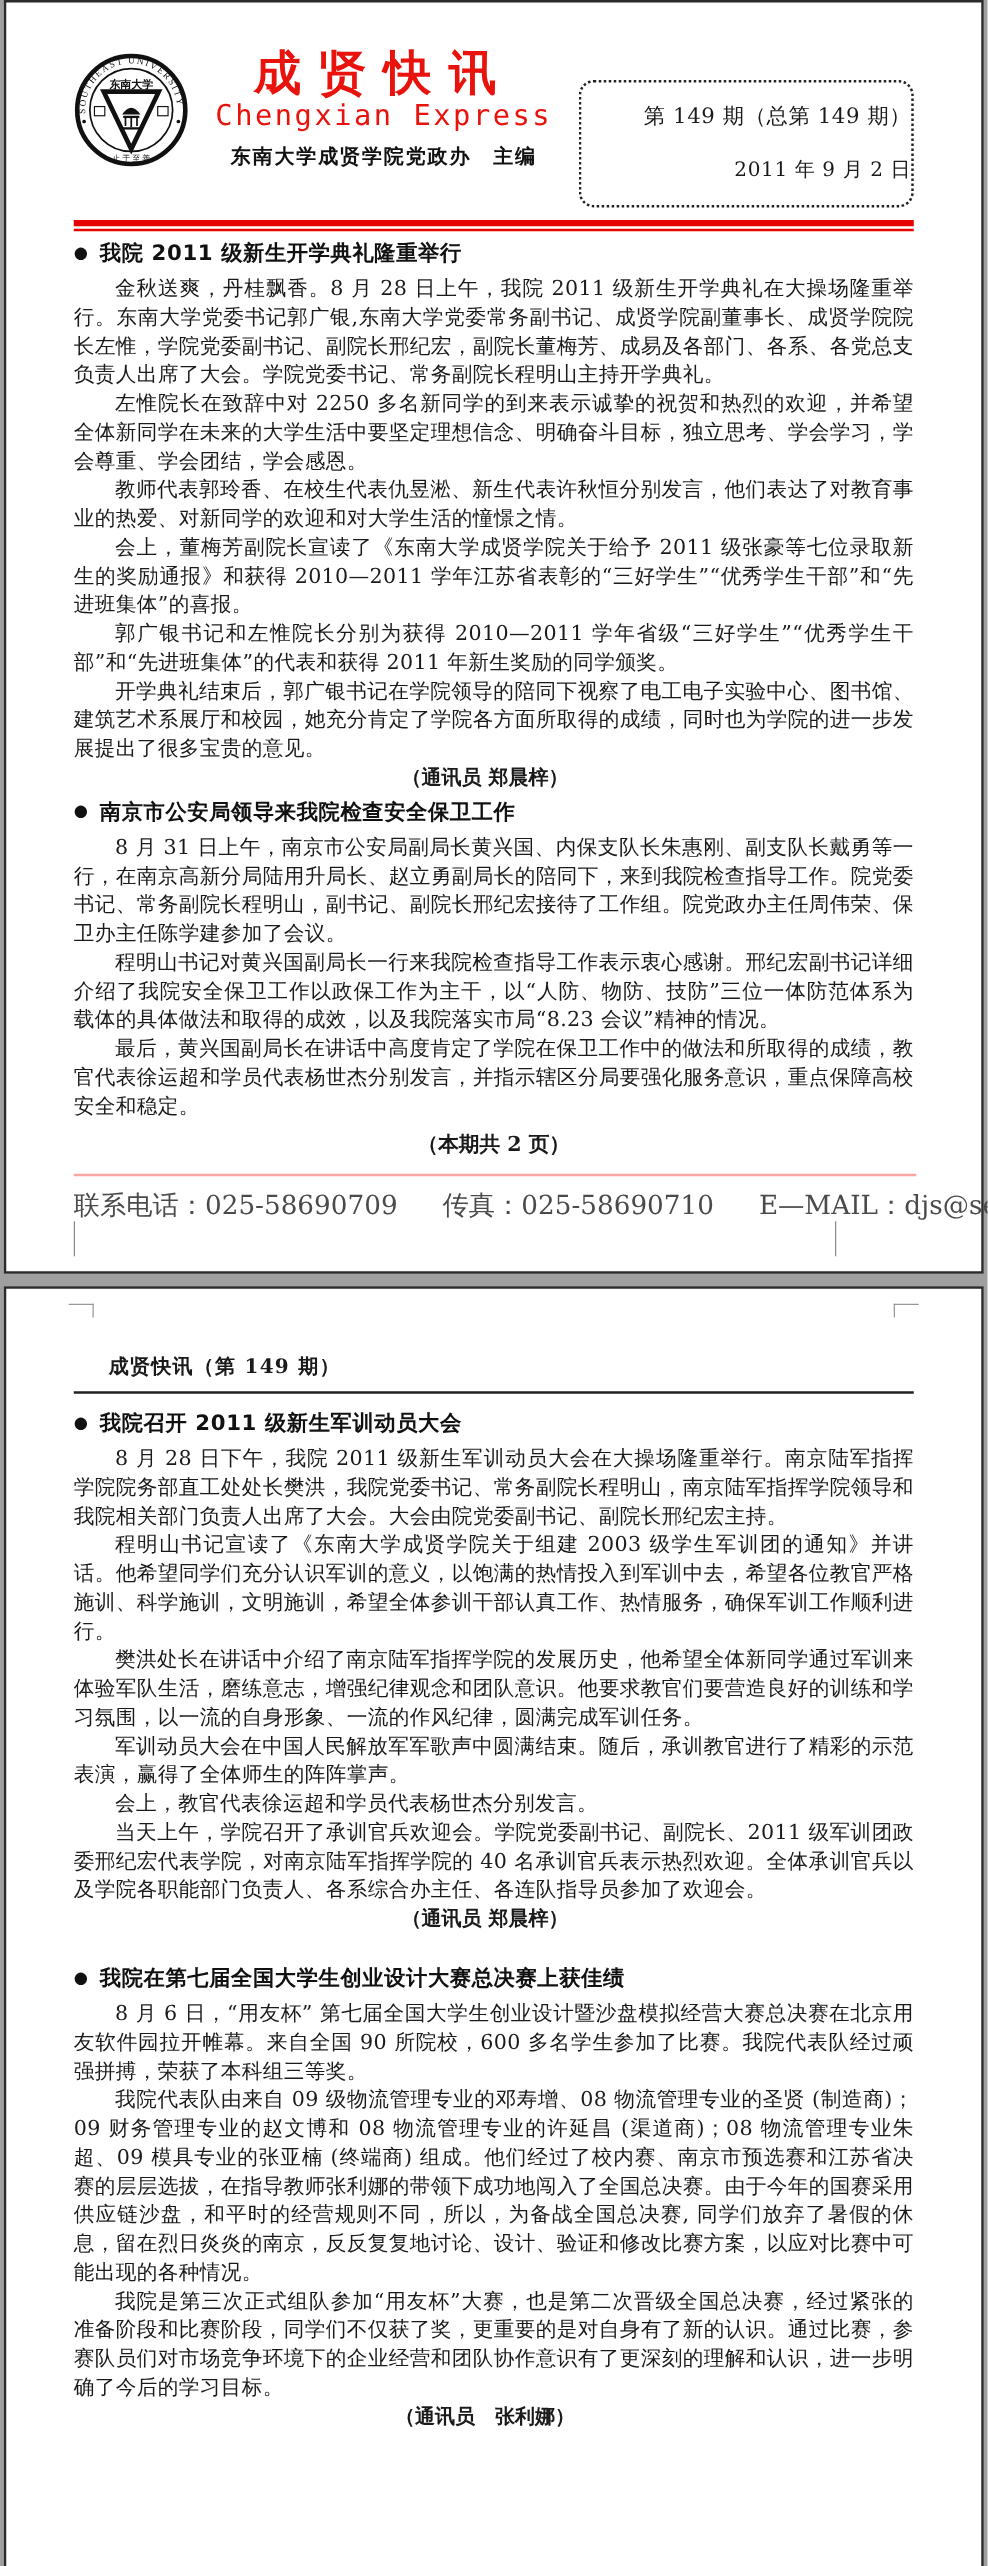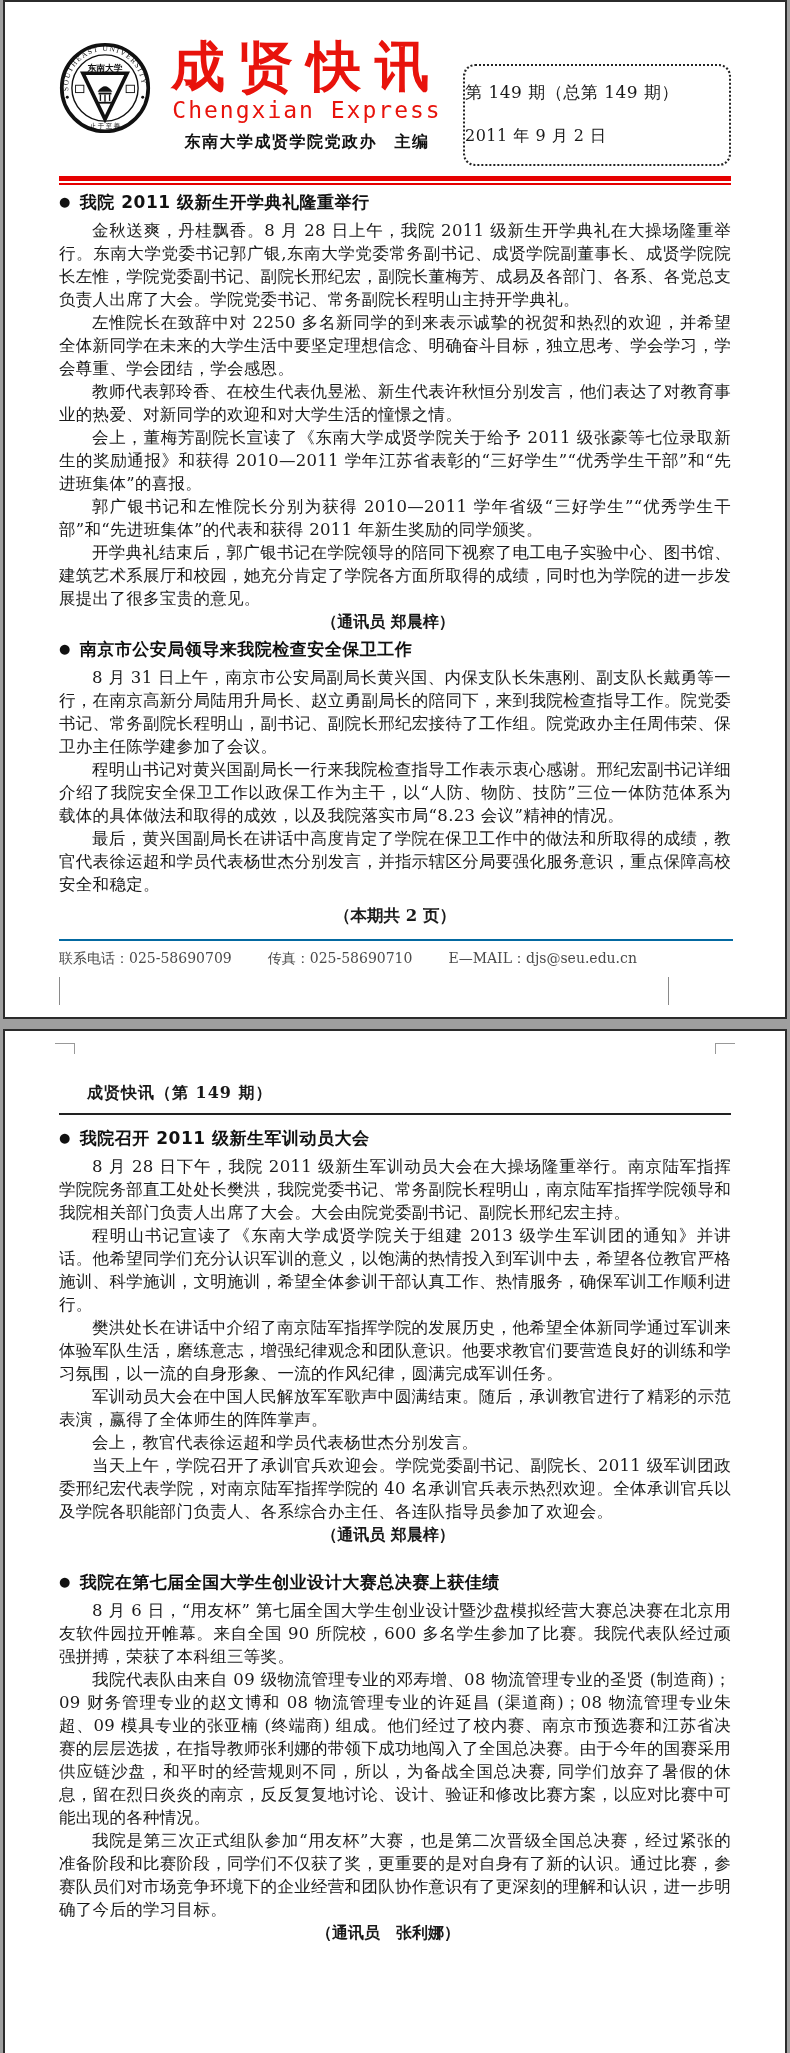--- a/index.html
+++ b/index.html
@@ -13,34 +13,34 @@
     border:2px solid #2b2b2b;position:relative;
   }
   .page-1{height:1019px;}
   .page-2{height:1224px;margin-top:10px;}
   .content{padding:0 54px;}
   
   .masthead{display:flex;align-items:flex-start;padding-top:36px;height:168px;}
   .logo{width:92px;height:92px;flex:0 0 92px;margin-top:4px;}
   .mast-center{flex:1;text-align:center;padding:0 6px;}
   .mast-title{
-    font-size:54px;line-height:1.05;font-weight:bold;letter-spacing:14px;
+    font-size:38px;line-height:1.05;font-weight:bold;letter-spacing:14px;
     color:#e8130c;white-space:nowrap;
   }
   .mast-sub{
     font-family:"DejaVu Sans Mono","Liberation Mono",monospace;
     font-size:23px;color:#e8130c;letter-spacing:2px;margin-top:2px;
   }
   .mast-pub{
     font-family:"DejaVu Sans","Liberation Sans",sans-serif;
     font-size:16px;font-weight:bold;color:#111;margin-top:9px;letter-spacing:1.5px;
   }
   .issue-box{
     flex:0 0 268px;height:102px;margin-top:26px;
-    border:2px dotted #222;border-radius:12px;text-align:left;padding-top:15px;
+    border:2px dotted #222;border-radius:12px;text-align:right;padding-top:15px;
   }
   .issue-no{font-size:17px;letter-spacing:.5px;}
   .issue-date{font-size:16px;margin-top:22px;letter-spacing:.5px;}
   .red-rule{margin-top:6px;border-top:5px solid #e60000;border-bottom:2px solid #e60000;height:9px;}
   
   h2.art-title{
     font-family:"DejaVu Sans","Liberation Sans",sans-serif;
     font-size:17px;font-weight:bold;color:#111;margin:6px 0 5px;letter-spacing:.5px;
   }
   h2.art-title .bullet{font-size:13px;margin-right:9px;vertical-align:2px;}
@@ -49,23 +49,23 @@
     text-align:justify;letter-spacing:.3px;
   }
   .byline{
     text-align:center;font-weight:bold;font-size:16px;line-height:20px;
     padding-right:14px;margin:2px 0 0;
   }
   .page-note{text-align:center;font-weight:bold;font-size:16.5px;margin-top:9px;}
   
   .pg-footer{
     position:absolute;left:54px;right:52px;bottom:30px;height:48px;
-    border-top:2px solid #0369a1;padding-top:9px;
+    border-top:2px solid #fca5a5;padding-top:9px;
     display:flex;gap:36px;align-items:flex-start;
-    font-size:14px;color:#4a4a4a;white-space:nowrap;
+    font-size:21px;color:#4a4a4a;white-space:nowrap;
   }
   .tick{position:absolute;width:1px;height:28px;background:#8a8a8a;bottom:12px;}
   .tick-l{left:54px;}
   .tick-r{left:663px;}
   
   .p2-header{font-size:16px;font-weight:bold;padding-top:52px;margin-left:28px;letter-spacing:1px;}
   .p2-rule{border-top:2px solid #222;margin-top:9px;}
   .p2-art1{margin-top:12px;}
   .art-gap{margin-top:26px;}
   .corner{position:absolute;width:20px;height:11px;top:12px;}
@@ -148,21 +148,21 @@
 <div class="page page-2">
   <div class="corner corner-l"></div>
   <div class="corner corner-r"></div>
   <div class="content">
     <div class="p2-header">成贤快讯（第 149 期）</div>
     <div class="p2-rule"></div>
 
     <article class="p2-art1">
       <h2 class="art-title"><span class="bullet">●</span><span>我院召开 2011 级新生军训动员大会</span></h2>
       <p class="body-p">8 月 28 日下午，我院 2011 级新生军训动员大会在大操场隆重举行。南京陆军指挥学院院务部直工处处长樊洪，我院党委书记、常务副院长程明山，南京陆军指挥学院领导和我院相关部门负责人出席了大会。大会由院党委副书记、副院长邢纪宏主持。</p>
-      <p class="body-p">程明山书记宣读了《东南大学成贤学院关于组建 2013 级学生军训团的通知》并讲话。他希望同学们充分认识军训的意义，以饱满的热情投入到军训中去，希望各位教官严格施训、科学施训，文明施训，希望全体参训干部认真工作、热情服务，确保军训工作顺利进行。</p>
+      <p class="body-p">程明山书记宣读了《东南大学成贤学院关于组建 2003 级学生军训团的通知》并讲话。他希望同学们充分认识军训的意义，以饱满的热情投入到军训中去，希望各位教官严格施训、科学施训，文明施训，希望全体参训干部认真工作、热情服务，确保军训工作顺利进行。</p>
       <p class="body-p">樊洪处长在讲话中介绍了南京陆军指挥学院的发展历史，他希望全体新同学通过军训来体验军队生活，磨练意志，增强纪律观念和团队意识。他要求教官们要营造良好的训练和学习氛围，以一流的自身形象、一流的作风纪律，圆满完成军训任务。</p>
       <p class="body-p">军训动员大会在中国人民解放军军歌声中圆满结束。随后，承训教官进行了精彩的示范表演，赢得了全体师生的阵阵掌声。</p>
       <p class="body-p">会上，教官代表徐运超和学员代表杨世杰分别发言。</p>
       <p class="body-p">当天上午，学院召开了承训官兵欢迎会。学院党委副书记、副院长、2011 级军训团政委邢纪宏代表学院，对南京陆军指挥学院的 40 名承训官兵表示热烈欢迎。全体承训官兵以及学院各职能部门负责人、各系综合办主任、各连队指导员参加了欢迎会。</p>
       <div class="byline">（通讯员 郑晨梓）</div>
     </article>
 
     <article class="art-gap">
       <h2 class="art-title"><span class="bullet">●</span><span>我院在第七届全国大学生创业设计大赛总决赛上获佳绩</span></h2>
       <p class="body-p">8 月 6 日，“用友杯” 第七届全国大学生创业设计暨沙盘模拟经营大赛总决赛在北京用友软件园拉开帷幕。来自全国 90 所院校，600 多名学生参加了比赛。我院代表队经过顽强拼搏，荣获了本科组三等奖。</p>

